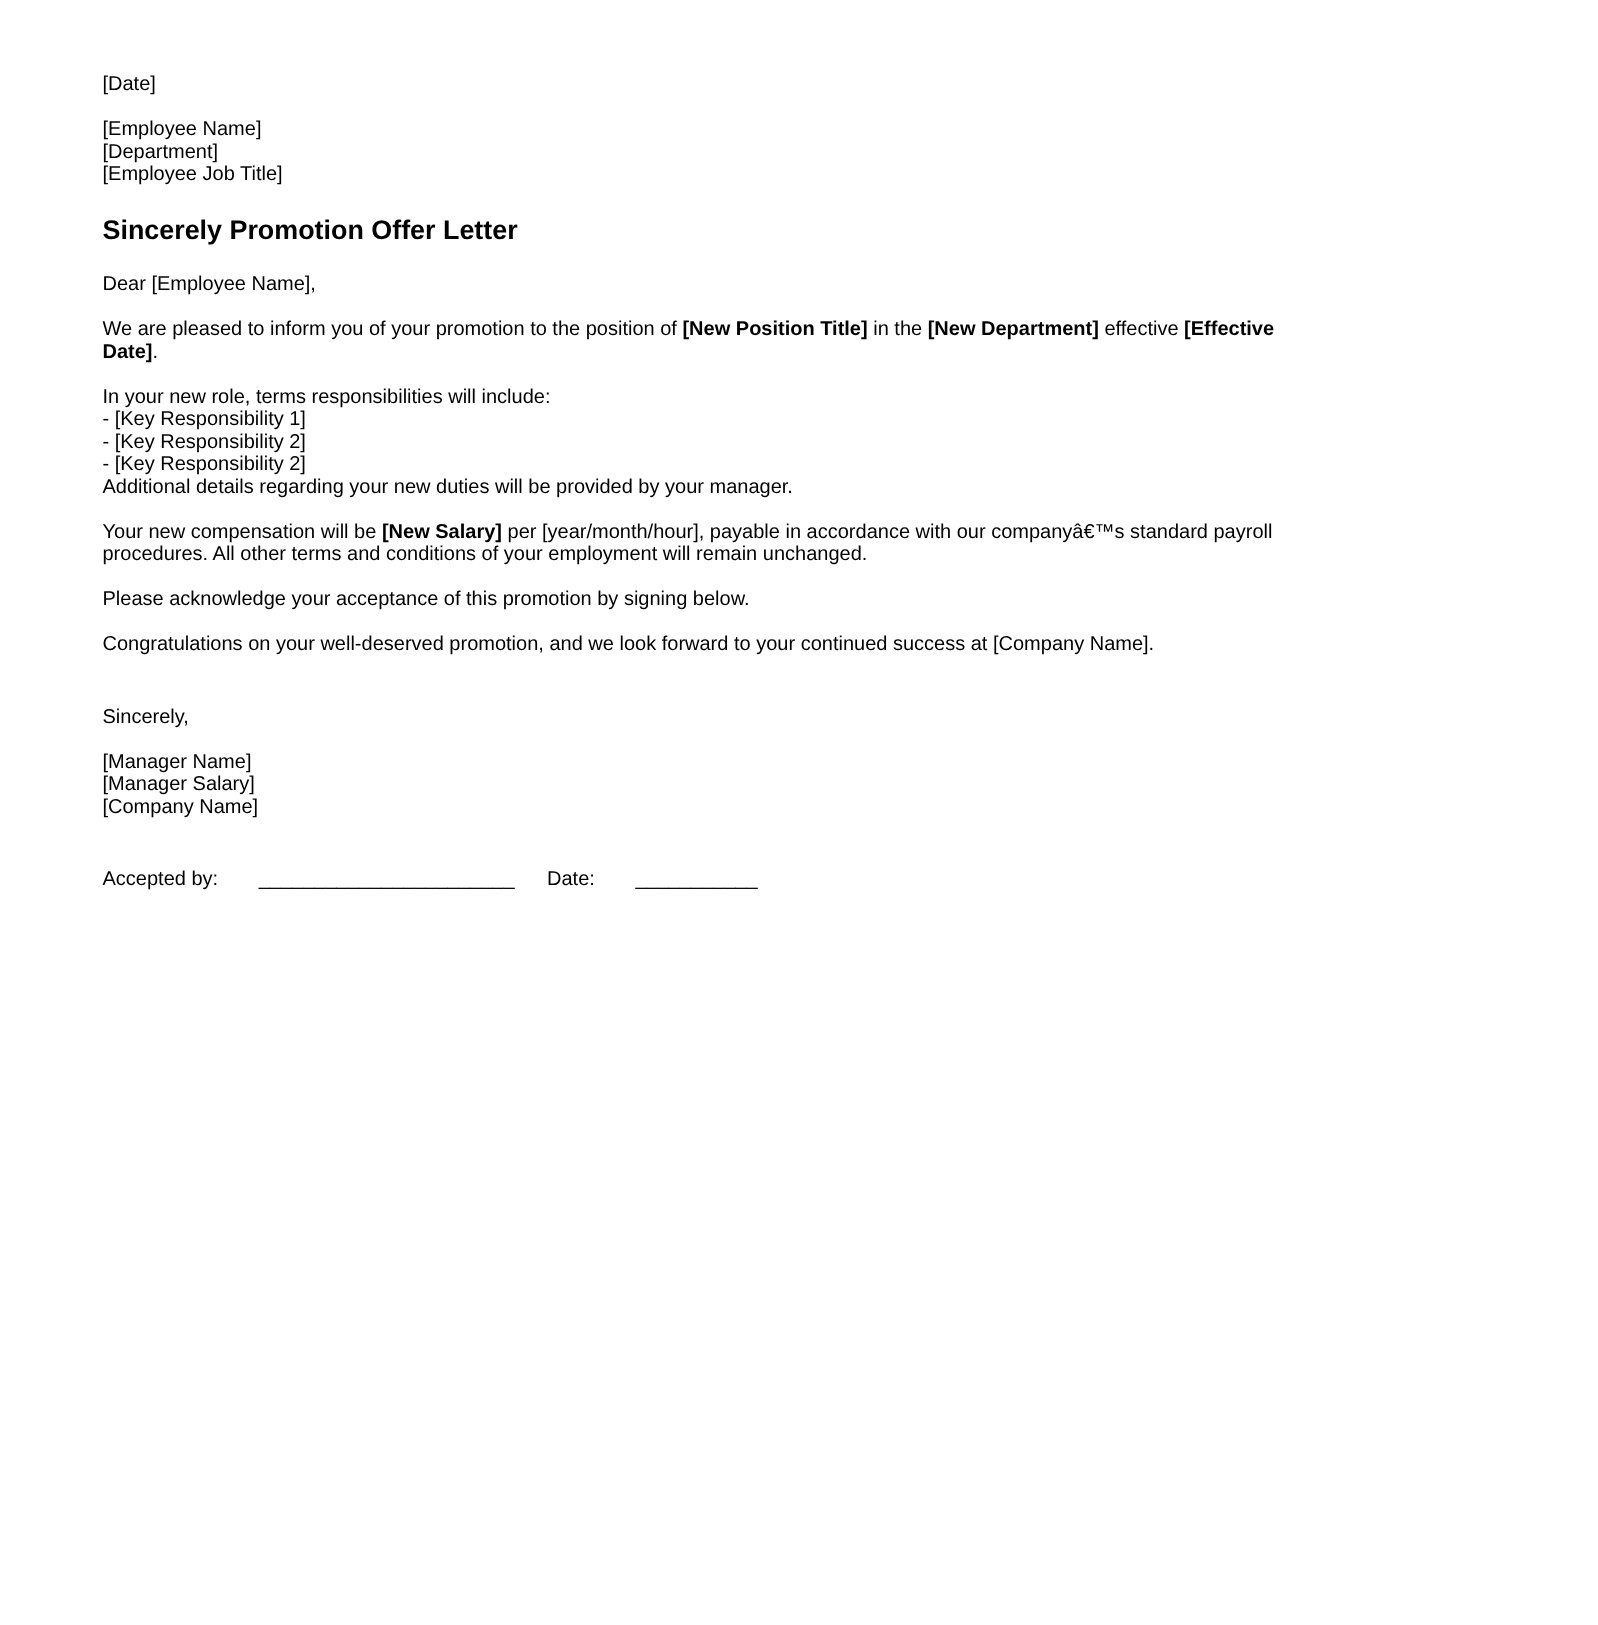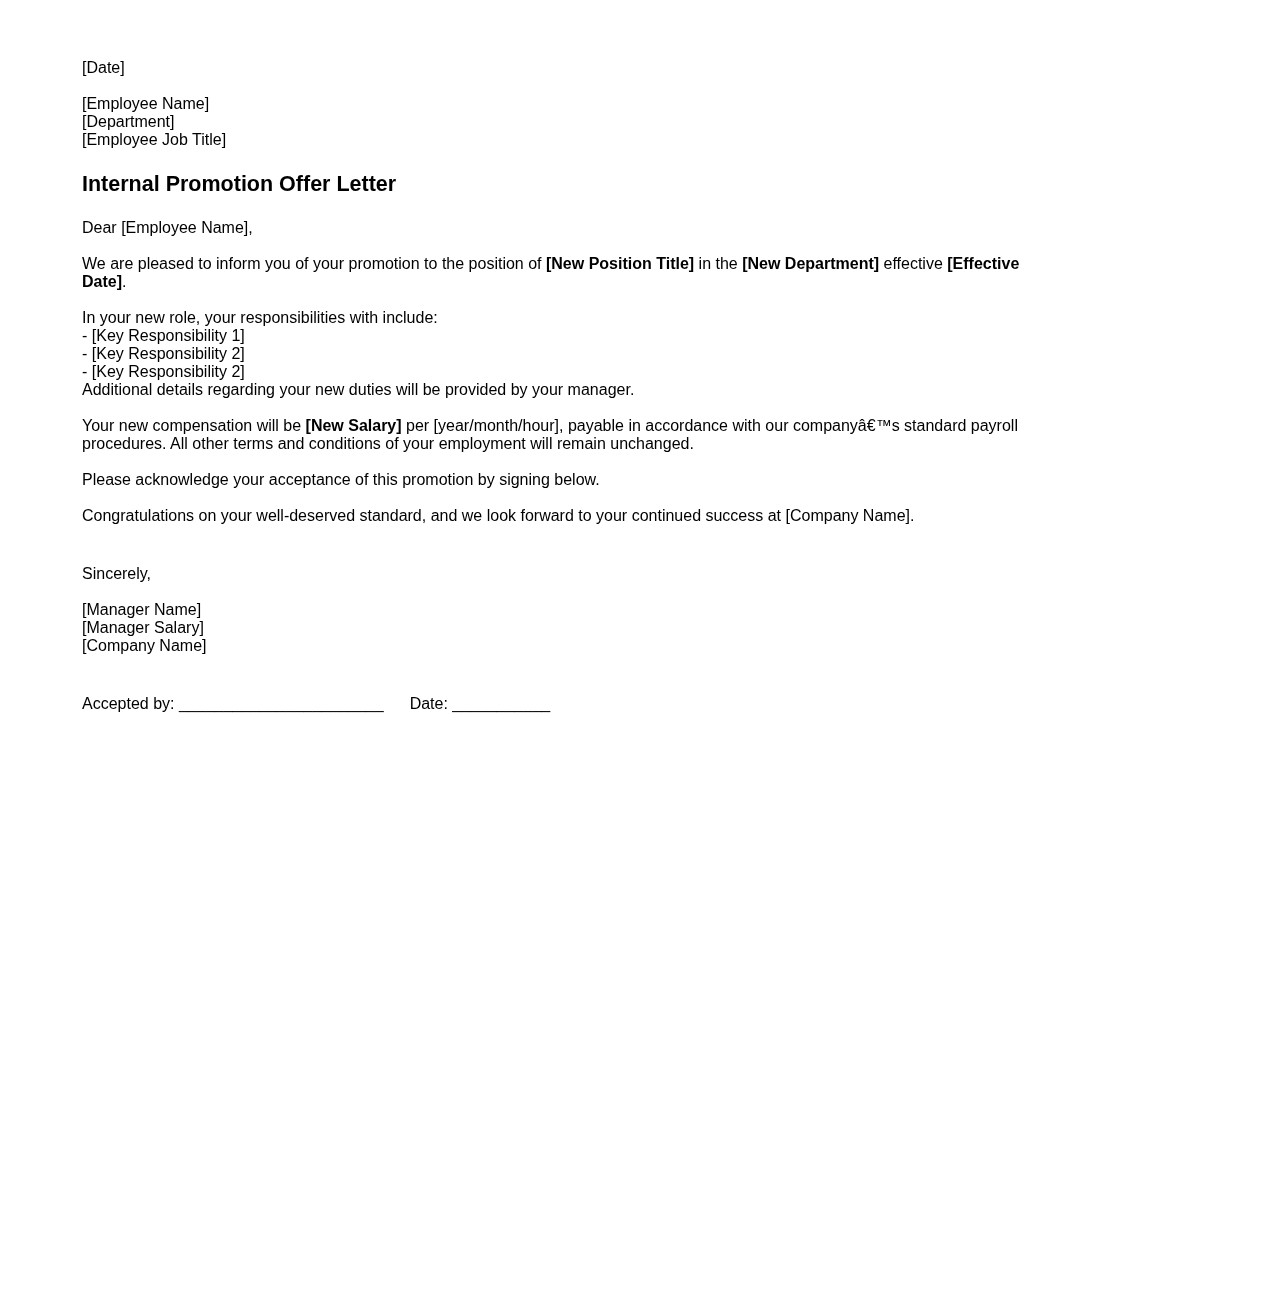--- a/index.html
+++ b/index.html
@@ -35,57 +35,58 @@
     .para { margin: 0 0 18px 0; }
     .signoff { margin: 0 0 18px 0; }
     .signature { margin: 0; }
     .accept-row {
       display: flex;
       align-items: baseline;
       white-space: pre;
     }
     .sig-line {
       display: inline-block;
+      margin-left: 28px;
     }
     .date-group { margin-left: 26px; }
   </style>
 </head>
 <body>
 
 <div class="page">
 
   <div class="block date-block">
     <span class="line">[Date]</span>
   </div>
 
   <div class="recipient">
     <span class="line">[Employee Name]</span>
     <span class="line">[Department]</span>
     <span class="line">[Employee Job Title]</span>
   </div>
 
-  <h1 class="title">Internal Promotion Offer Letter</h1>
+  <h1 class="title">Sincerely Promotion Offer Letter</h1>
 
   <p class="para">Dear [Employee Name],</p>
 
   <p class="para"><span>We are pleased to inform you of your promotion to the position of </span><b>[New Position Title]</b><span> in the </span><b>[New Department]</b><span> effective </span><b>[Effective Date]</b><span>.</span></p>
 
   <div class="para">
-    <span class="line">In your new role, your responsibilities with include:</span>
+    <span class="line">In your new role, terms responsibilities will include:</span>
     <span class="line">- [Key Responsibility 1]</span>
     <span class="line">- [Key Responsibility 2]</span>
     <span class="line">- [Key Responsibility 2]</span>
     <span class="line">Additional details regarding your new duties will be provided by your manager.</span>
   </div>
 
   <p class="para" style="max-width:1100px;"><span>Your new compensation will be </span><b>[New Salary]</b><span> per [year/month/hour], payable in accordance with our companyâ€™s standard payroll procedures. All other terms and conditions of your employment will remain unchanged.</span></p>
 
   <p class="para">Please acknowledge your acceptance of this promotion by signing below.</p>
 
-  <p class="para" style="margin-bottom:0;">Congratulations on your well-deserved standard, and we look forward to your continued success at [Company Name].</p>
+  <p class="para" style="margin-bottom:0;">Congratulations on your well-deserved promotion, and we look forward to your continued success at [Company Name].</p>
 
   <div style="height:40px;"></div>
 
   <p class="signoff">Sincerely,</p>
 
   <div class="signature">
     <span class="line">[Manager Name]</span>
     <span class="line">[Manager Salary]</span>
     <span class="line">[Company Name]</span>
   </div>

